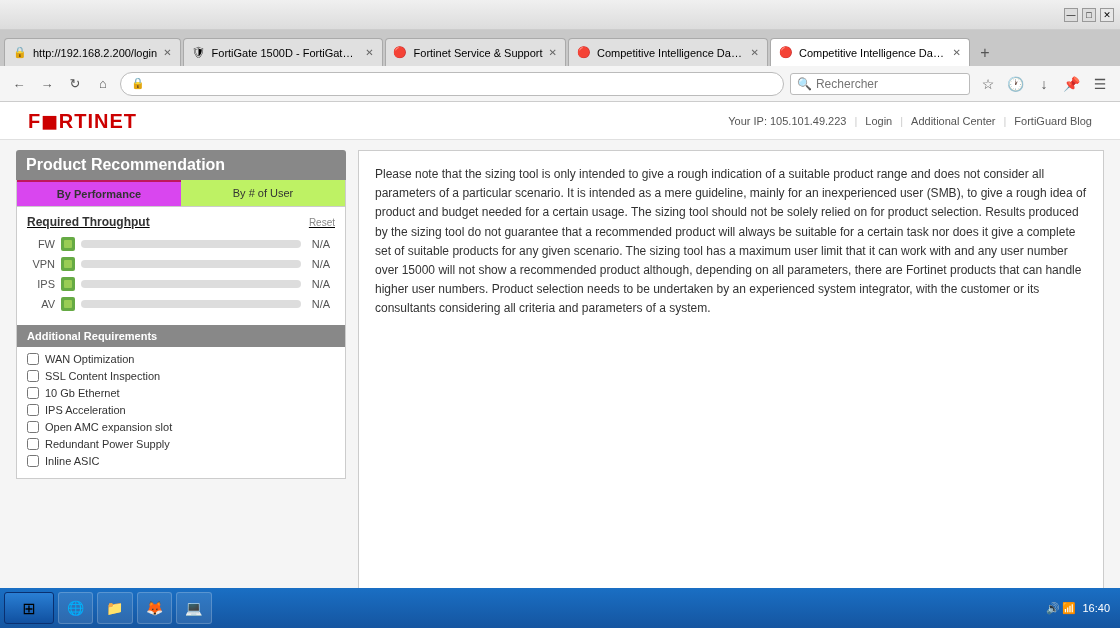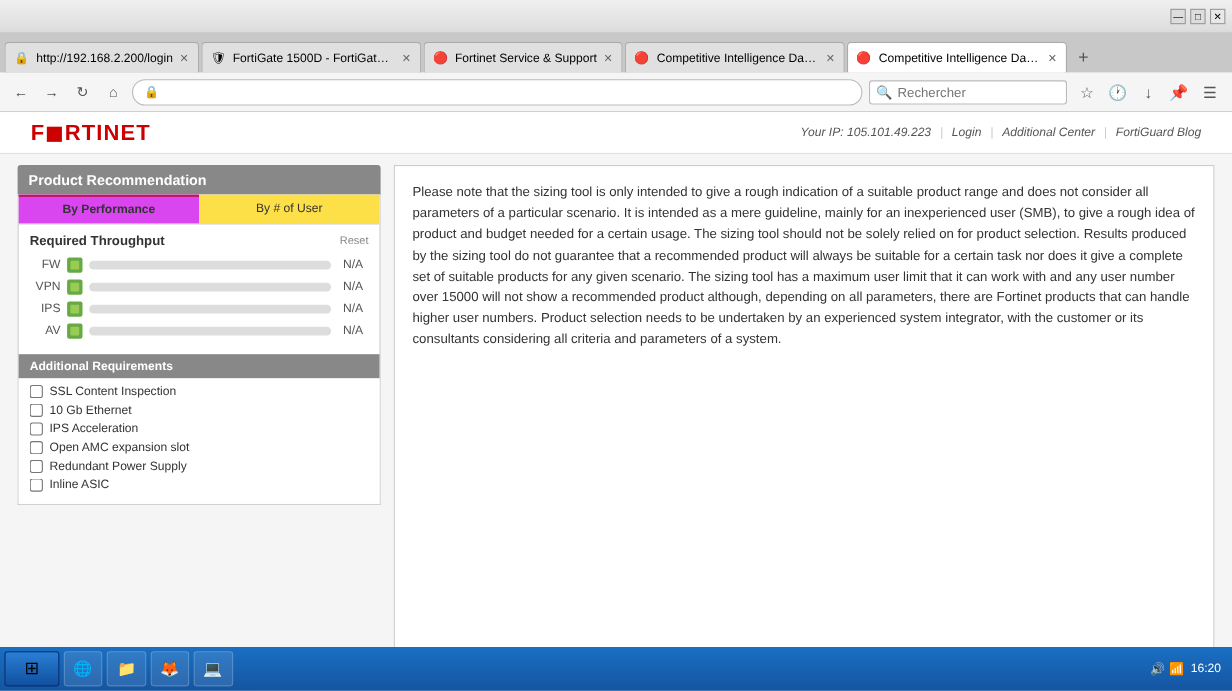--- a/index.html
+++ b/index.html
@@ -120,21 +120,21 @@
     
     .fortinet-top-bar {
       background: white;
       border-bottom: 1px solid #e0e0e0;
       padding: 6px 28px;
       display: flex;
       align-items: center;
       justify-content: space-between;
       height: 38px;
     }
-    .top-bar-links { display: flex; align-items: center; gap: 4px; font-size: 11px; color: #555; font-style: italic; }
+    .top-bar-links { display: flex; align-items: center; gap: 4px; font-size: 11px; color: #555; }
     .top-bar-links a { color: #555; text-decoration: none; }
     .top-bar-links .sep { color: #ccc; margin: 0 4px; }
 
     
     .main-area {
       display: flex;
       padding: 10px 16px;
       gap: 12px;
       background: #f5f5f5;
       height: calc(100% - 38px);
@@ -142,21 +142,21 @@
 
     
     .left-panel {
       width: 330px;
       flex-shrink: 0;
     }
     .section-header {
       background: #888;
       color: white;
       padding: 6px 10px;
-      font-size: 13px;
+      font-size: 16px;
       font-weight: bold;
       border-radius: 3px 3px 0 0;
     }
     .panel-body {
       background: white;
       border: 1px solid #ccc;
       border-top: none;
       padding: 0;
     }
 
@@ -166,38 +166,39 @@
       background: #e8e8e8;
       border-bottom: 1px solid #ccc;
     }
     .panel-tab {
       flex: 1;
       padding: 6px 8px;
       font-size: 11px;
       text-align: center;
       cursor: pointer;
       border: none;
-      background: #fde047;
+      background: #bef264;
       color: #333;
     }
     .panel-tab.active {
       background: #d946ef;
       font-weight: bold;
       border-top: 2px solid #be185d;
     }
 
     
     .throughput-section {
       padding: 8px 10px;
     }
     .throughput-header {
       display: flex;
       justify-content: space-between;
       align-items: center;
       margin-bottom: 8px;
+      text-decoration: underline;
     }
     .throughput-title { font-size: 12px; font-weight: bold; color: #333; }
     .reset-link { font-size: 10px; color: #888; cursor: pointer; }
 
     .slider-row {
       display: flex;
       align-items: center;
       margin-bottom: 6px;
       gap: 6px;
     }
@@ -469,20 +470,24 @@
                 <div class="slider-fill" style="width:0%;"></div>
               </div>
               <span class="slider-value">N/A</span>
             </div>
           </div>
 
           <div class="additional-section">
             <div class="additional-header">Additional Requirements</div>
             <div class="checkbox-list">
 
+              <div class="checkbox-item">
+                <input type="checkbox" id="cb-wan" style="">
+                <label for="cb-wan">WAN Optimization</label>
+              </div>
 
               <div class="checkbox-item">
                 <input type="checkbox" id="cb-ssl" style="">
                 <label for="cb-ssl">SSL Content Inspection</label>
               </div>
 
               <div class="checkbox-item">
                 <input type="checkbox" id="cb-10gb" style="">
                 <label for="cb-10gb">10 Gb Ethernet</label>
               </div>
@@ -532,15 +537,15 @@
   </div>
   <div class="taskbar-item">
     <span class="t-icon">🦊</span>
   </div>
   <div class="taskbar-item">
     <span class="t-icon">💻</span>
   </div>
   <div class="taskbar-spacer"></div>
   <div class="system-tray">
     <span>🔊 📶</span>
-    <span>16:20</span>
+    <span>16:40</span>
   </div>
 </div>
 
 </body></html>

